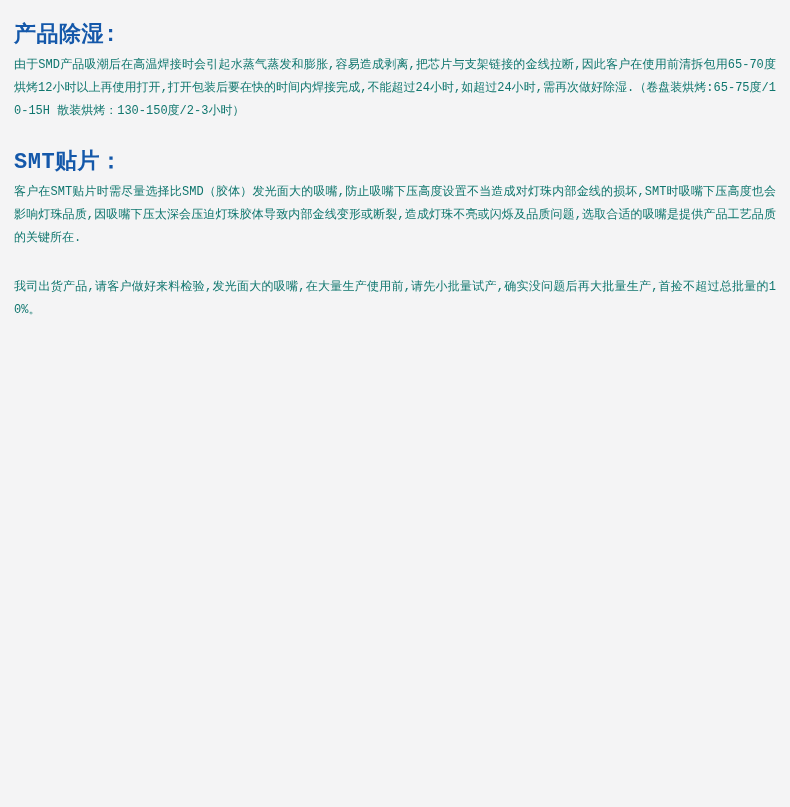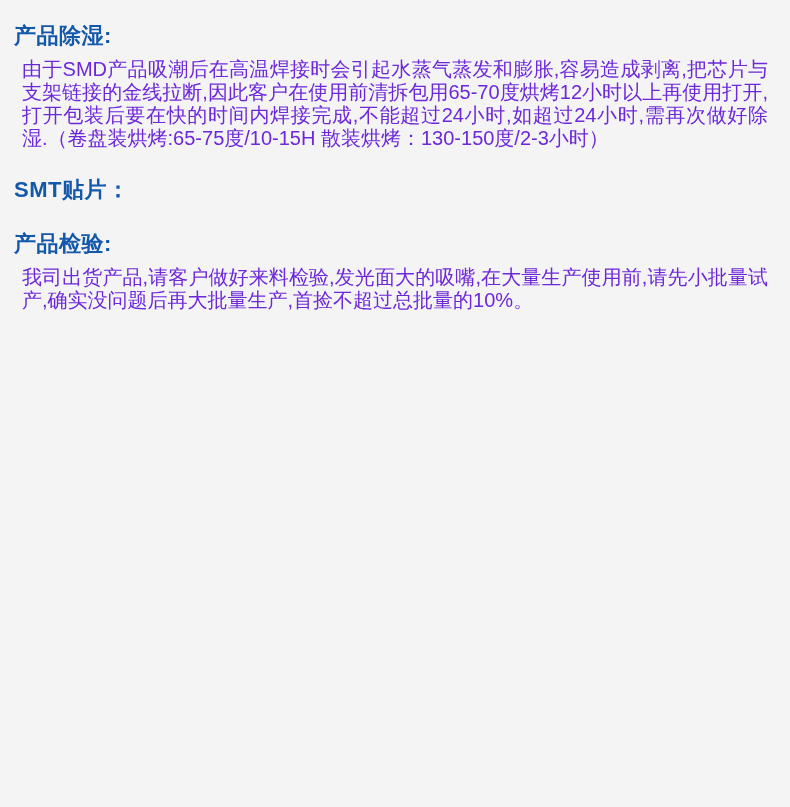--- a/index.html
+++ b/index.html
@@ -12,55 +12,56 @@
     width: 790px;
     height: 807px;
     box-sizing: border-box;
     padding: 22px 14px 0 14px;
     background: #f4f4f5;
     overflow: hidden;
     font-family: "Liberation Sans", sans-serif;
   }
   .doc-section {
     margin: 0 0 26px 0;
+    font-family: Liberation Mono, monospace;
   }
   .section-title {
     margin: 0 0 4px 0;
     font-size: 22px;
     line-height: 28px;
     font-weight: 700;
     color: #1458aa;
     letter-spacing: 0.5px;
   }
   .section-body {
-    margin: 8px;
-    font-size: 20px;
+    margin: 0;
+    font-size: 12px;
     line-height: 23px;
-    color: #6d28d9;
+    color: #0f766e;
     text-align: justify;
     word-break: break-all;
   }
 </style>
 </head>
 <body>
 
 <div class="page">
 
   <section class="doc-section">
     <h2 class="section-title">产品除湿:</h2>
     <p class="section-body">由于SMD产品吸潮后在高温焊接时会引起水蒸气蒸发和膨胀,容易造成剥离,把芯片与支架链接的金线拉断,因此客户在使用前清拆包用65-70度烘烤12小时以上再使用打开,打开包装后要在快的时间内焊接完成,不能超过24小时,如超过24小时,需再次做好除湿.（卷盘装烘烤:65-75度/10-15H 散装烘烤：130-150度/2-3小时）</p>
   </section>
 
   <section class="doc-section">
     <h2 class="section-title">SMT贴片：</h2>
+    <p class="section-body">客户在SMT贴片时需尽量选择比SMD（胶体）发光面大的吸嘴,防止吸嘴下压高度设置不当造成对灯珠内部金线的损坏,SMT时吸嘴下压高度也会影响灯珠品质,因吸嘴下压太深会压迫灯珠胶体导致内部金线变形或断裂,造成灯珠不亮或闪烁及品质问题,选取合适的吸嘴是提供产品工艺品质的关键所在.</p>
   </section>
 
 
   <section class="doc-section">
   </section>
 
 
   <section class="doc-section">
-    <h2 class="section-title">产品检验:</h2>
     <p class="section-body">我司出货产品,请客户做好来料检验,发光面大的吸嘴,在大量生产使用前,请先小批量试产,确实没问题后再大批量生产,首捡不超过总批量的10%。</p>
   </section>
 
 </div>
 
 </body></html>

